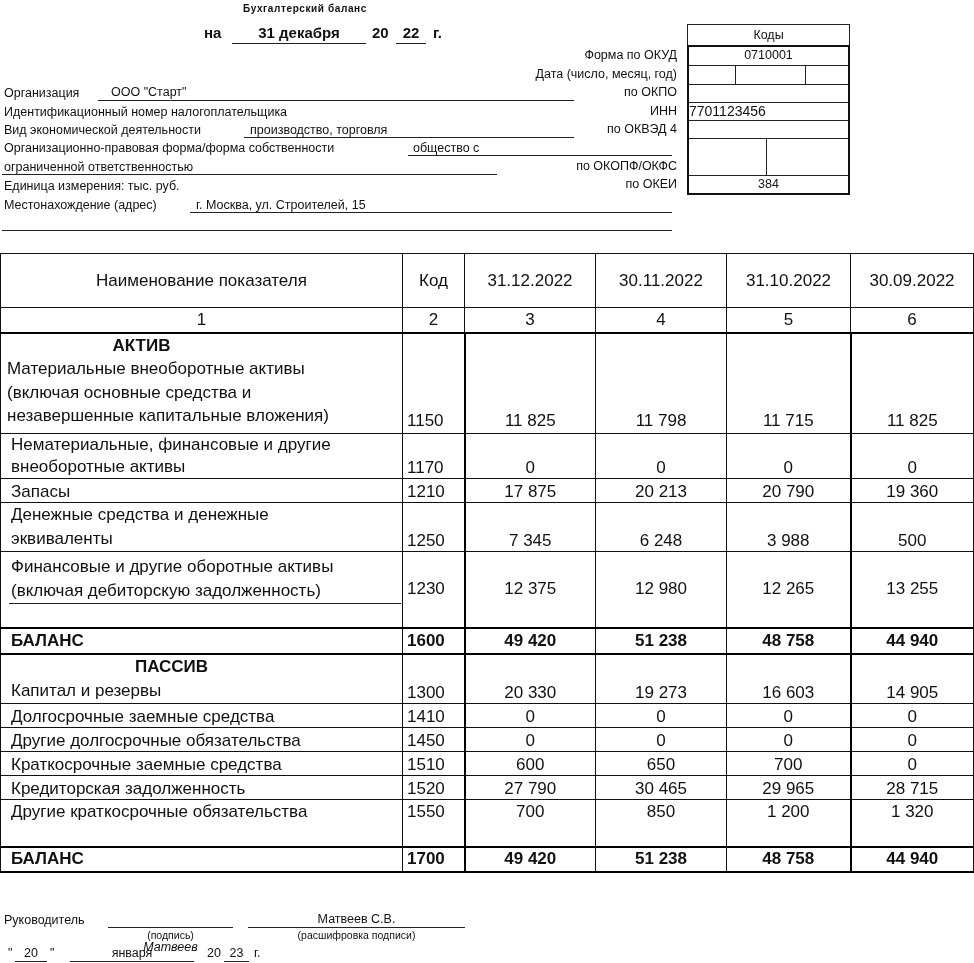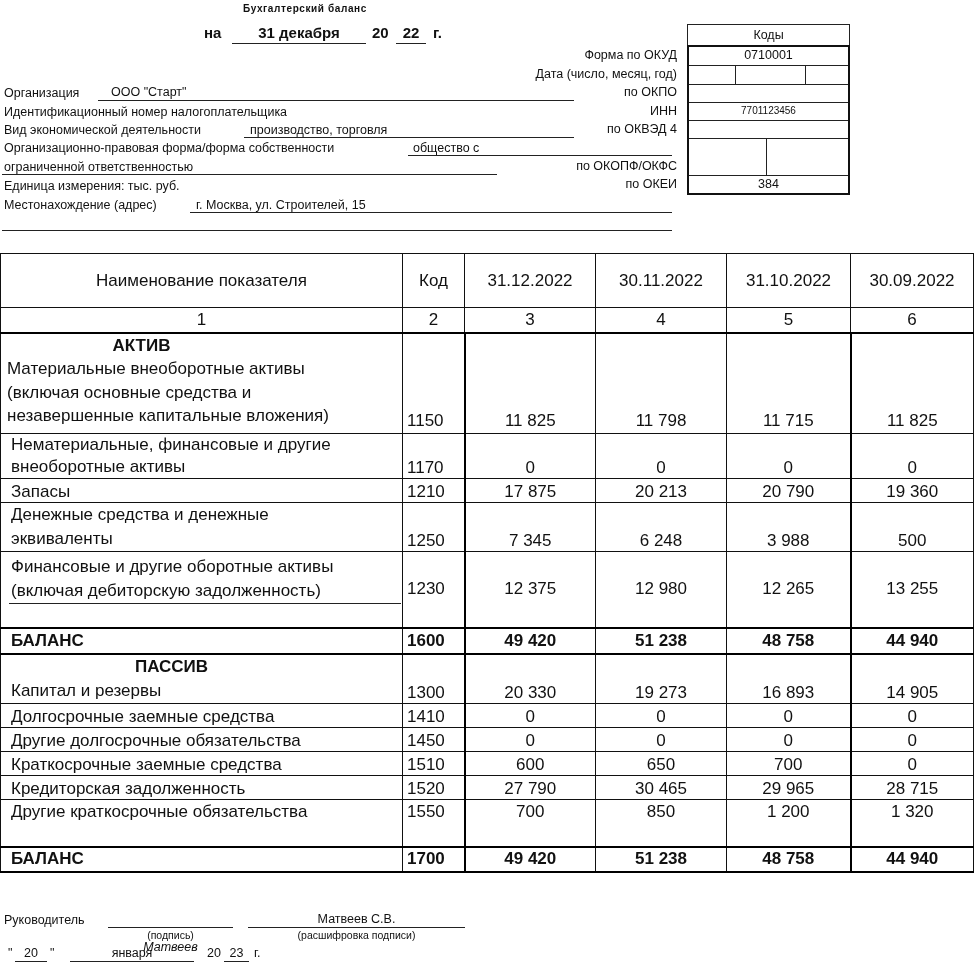--- a/index.html
+++ b/index.html
@@ -50,21 +50,21 @@
   <div style="position:absolute; left:0; right:0; top:18px; height:19px;">
     <div style="position:absolute; left:0; width:46px; top:0; bottom:0;"></div>
     <div style="position:absolute; left:46px; top:0; bottom:0; border-left:1px solid #222;"></div>
     <div style="position:absolute; left:47px; width:69px; top:0; bottom:0;"></div>
     <div style="position:absolute; left:116px; top:0; bottom:0; border-left:1px solid #222;"></div>
     <div style="position:absolute; left:117px; right:0; top:0; bottom:0;"></div>
   </div>
   <div style="position:absolute; left:0; right:0; top:37px; height:0; border-top:1px solid #222;"></div>
   <div style="position:absolute; left:0; right:0; top:37px; height:18px; text-align:center; font-size:12.5px; line-height:18px;"></div>
   <div style="position:absolute; left:0; right:0; top:55px; height:0; border-top:1px solid #222;"></div>
-  <div style="position:absolute; left:0; right:0; top:55px; height:18px; text-align:center; font-size:10px; line-height:18px;">7701123456</div>
+  <div style="position:absolute; left:0; right:0; top:55px; height:18px; font-size:14px; line-height:18px;">7701123456</div>
   <div style="position:absolute; left:0; right:0; top:73px; height:0; border-top:1px solid #222;"></div>
   <div style="position:absolute; left:0; right:0; top:73px; height:18px; text-align:center; font-size:12.5px; line-height:18px;"></div>
   <div style="position:absolute; left:0; right:0; top:91px; height:0; border-top:1px solid #222;"></div>
   <div style="position:absolute; left:0; width:77px; top:91px; height:37px;"></div>
   <div style="position:absolute; left:77px; top:91px; height:37px; border-left:1px solid #222;"></div>
   <div style="position:absolute; left:78px; right:0; top:91px; height:37px;"></div>
   <div style="position:absolute; left:0; right:0; top:128px; height:0; border-top:1px solid #222;"></div>
   <div style="position:absolute; left:0; right:0; top:128px; height:27px; text-align:center; font-size:12.5px; line-height:18px;">384</div>
 </div>
 
@@ -188,21 +188,21 @@
   </tr>
 
   <tr style="height:50px;">
     <td style="vertical-align:top; line-height:24px;">
       <div style="text-align:center; font-weight:bold; margin-left:-60px;">ПАССИВ</div>
       <div>Капитал и резервы</div>
     </td>
     <td class="code">1300</td>
     <td class="num thickL">20 330</td>
     <td class="num">19 273</td>
-    <td class="num">16 893</td>
+    <td class="num">16 603</td>
     <td class="num thickL">14 905</td>
   </tr>
 
   <tr style="height:24px;">
     <td>Долгосрочные заемные средства</td>
     <td class="code">1410</td>
     <td class="num thickL">0</td>
     <td class="num">0</td>
     <td class="num">0</td>
     <td class="num thickL">0</td>

